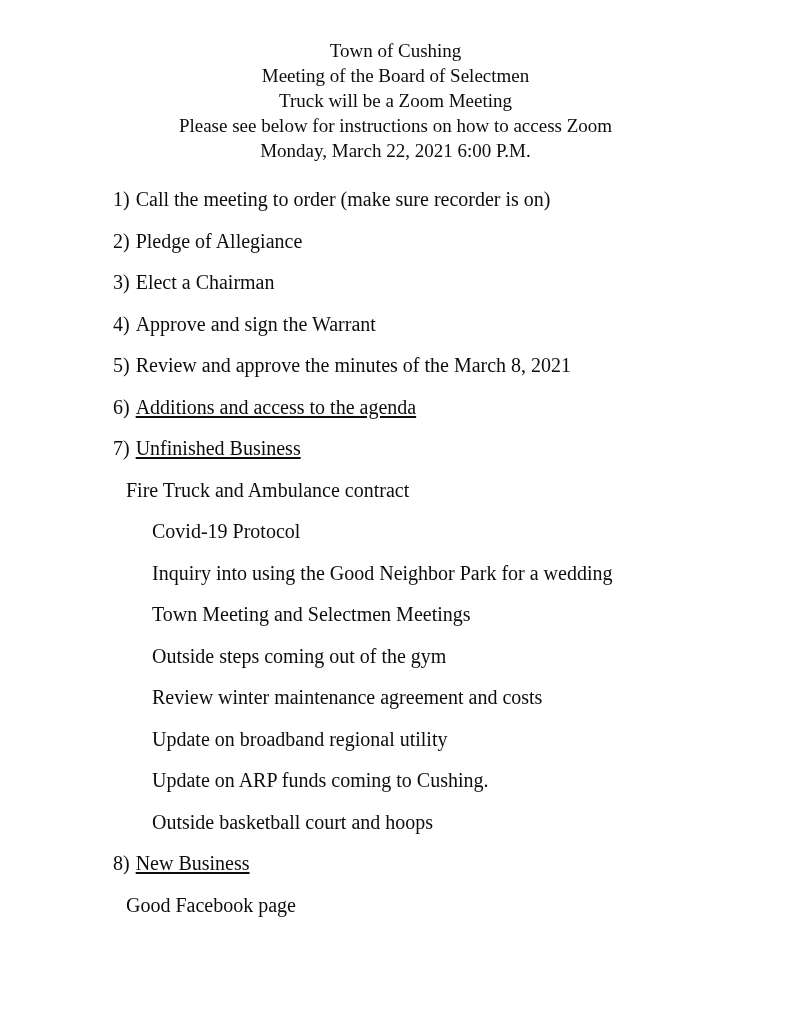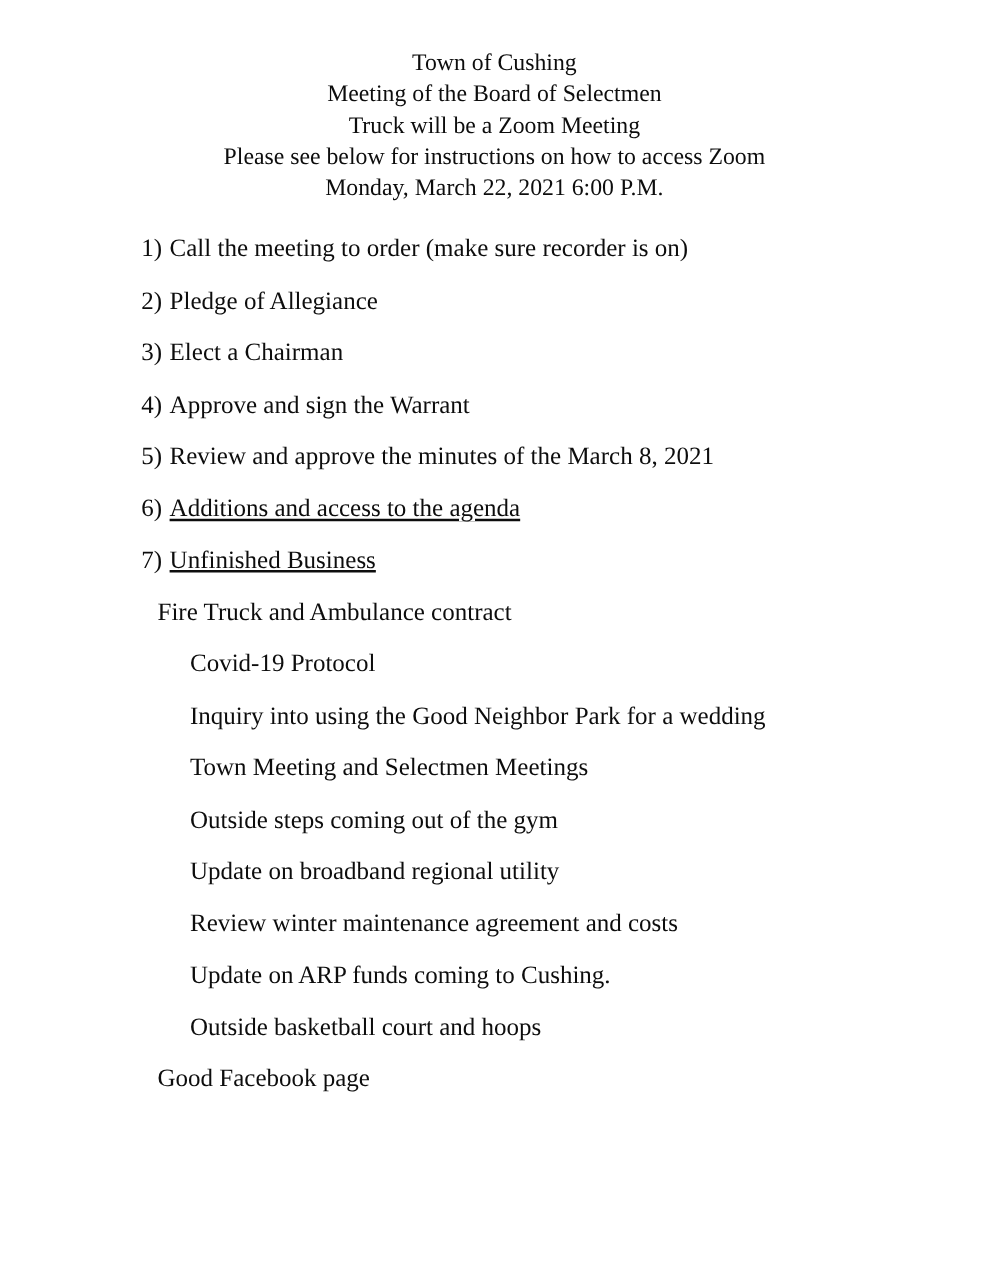--- a/index.html
+++ b/index.html
@@ -113,35 +113,38 @@
 
     <div class="line sub">
       <span class="txt">Town Meeting and Selectmen Meetings</span>
     </div>
 
     <div class="line sub">
       <span class="txt">Outside steps coming out of the gym</span>
     </div>
 
     <div class="line sub">
-      <span class="txt">Update on broadband regional utility</span>
+      <span class="txt">Review winter maintenance agreement and costs</span>
     </div>
 
     <div class="line sub">
-      <span class="txt">Review winter maintenance agreement and costs</span>
+      <span class="txt">Update on broadband regional utility</span>
     </div>
 
     <div class="line sub">
       <span class="txt">Update on ARP funds coming to Cushing.</span>
     </div>
 
     <div class="line sub">
       <span class="txt">Outside basketball court and hoops</span>
     </div>
 
+    <div class="line">
+      <span class="num">8)</span><span class="txt u">New Business</span>
+    </div>
 
     <div class="line sub-sm">
       <span class="txt">Good Facebook page</span>
     </div>
 
   </div>
 
 </div>
 
 </body></html>

